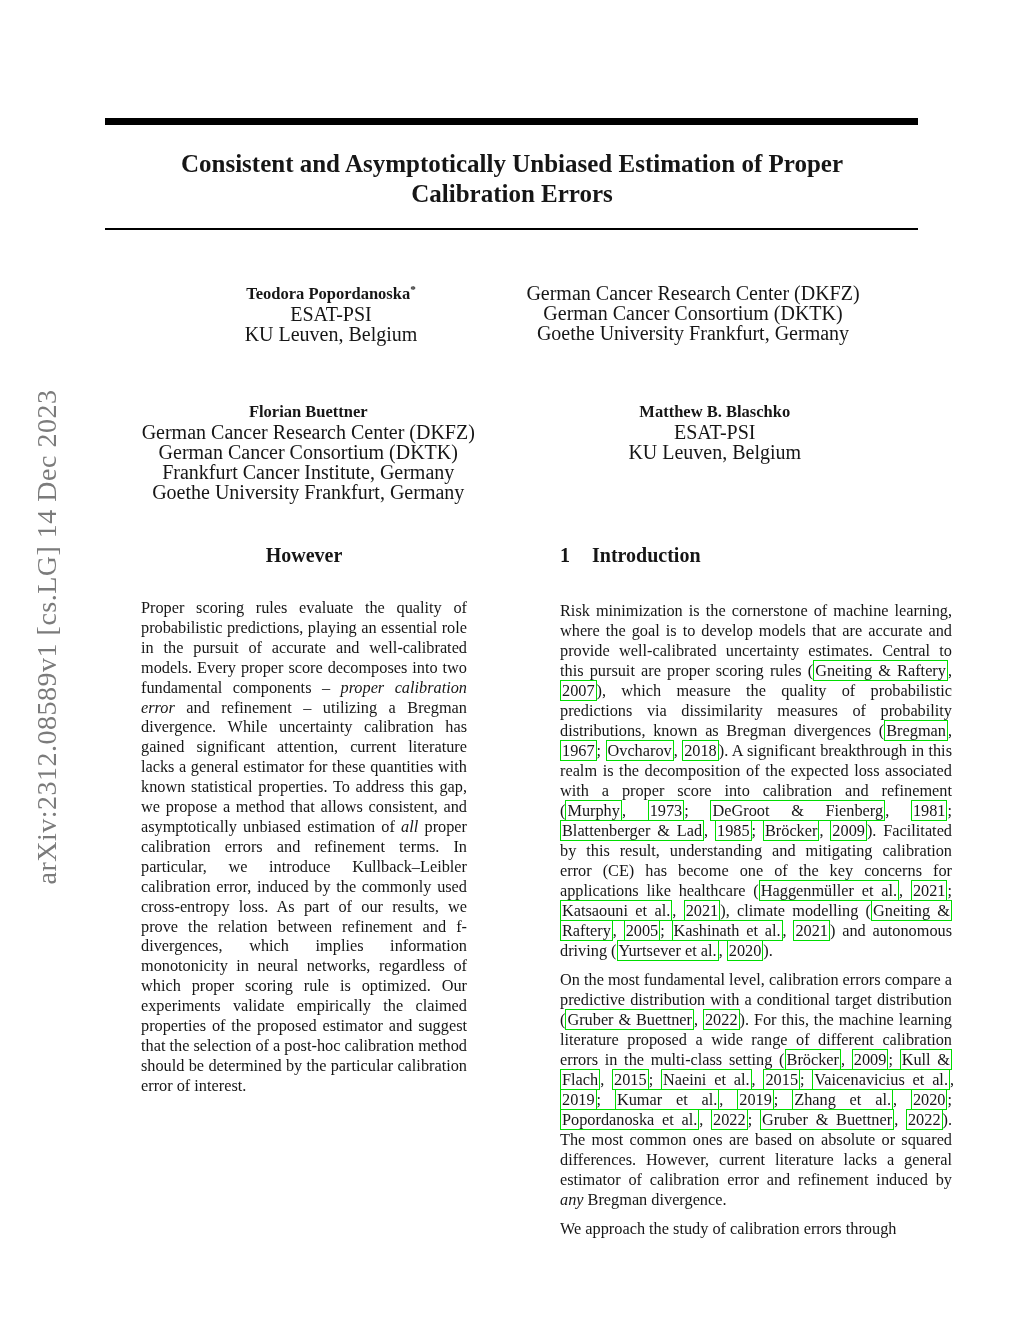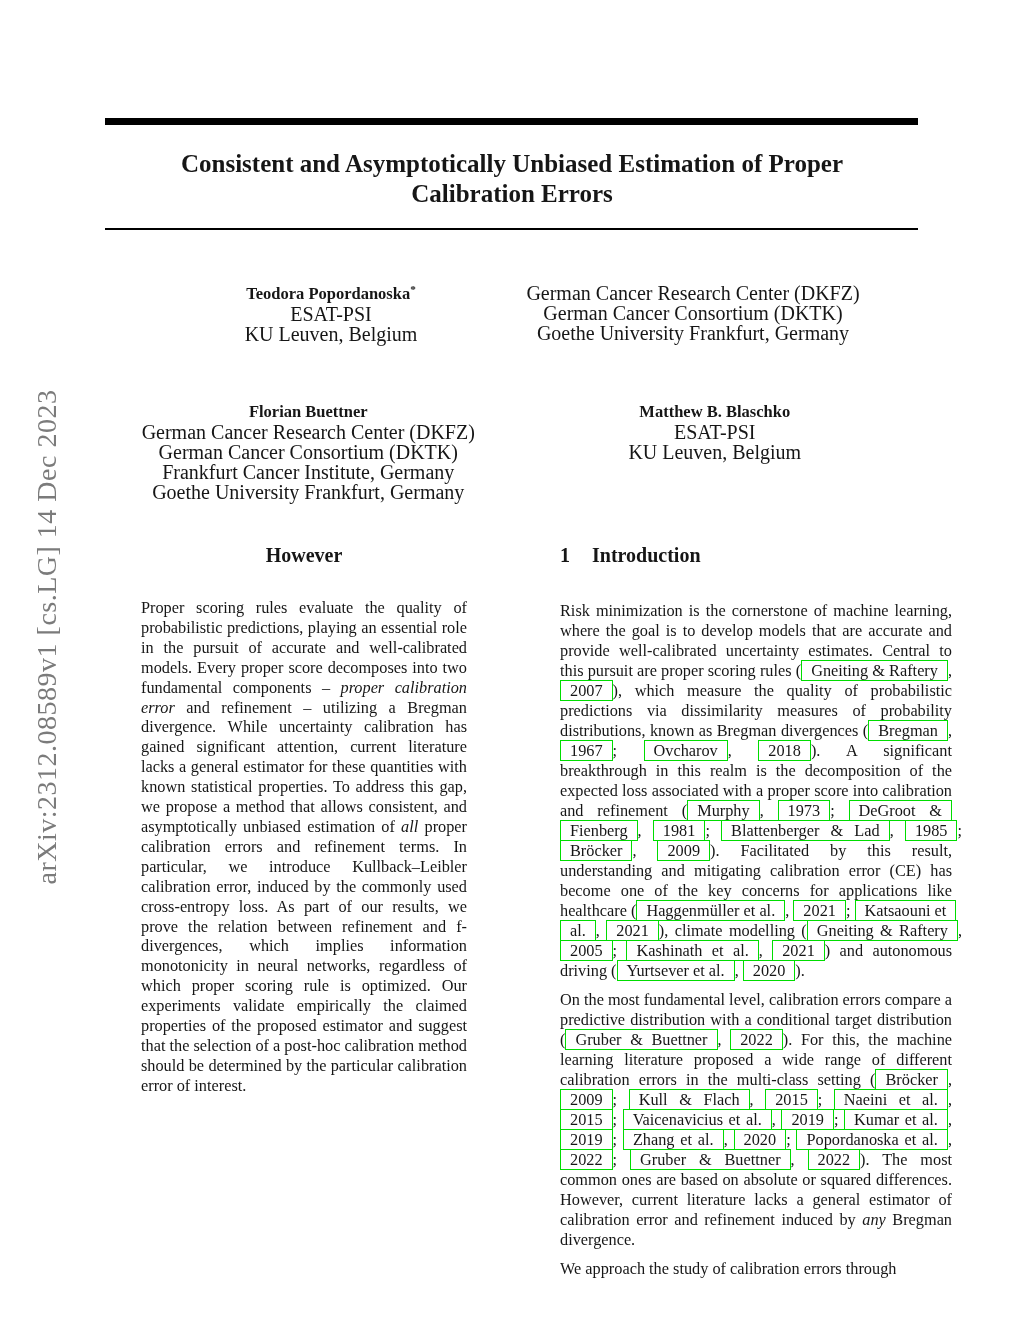--- a/index.html
+++ b/index.html
@@ -50,21 +50,21 @@
   .section-heading{font-size:20px;font-weight:bold;margin:12px 0 34px;}
   .sec-num{margin-right:22px;}
   .body-par{font-size:16.3px;line-height:20px;text-align:justify;margin:0 0 9px;}
 
   .footnote{position:absolute;left:105px;top:1153px;width:398px;}
   .footnote-rule{width:112px;height:1.5px;background:#000;}
   .footnote-text{margin-top:36px;font-size:14.5px;line-height:22px;text-align:justify;}
 
   .cite{
     border:1.5px solid var(--cite-color);
-    padding:0 9px;
+    padding:0 1px;
     -webkit-box-decoration-break:clone;
     box-decoration-break:clone;
   }
   .it{font-style:italic;}
 </style>
 </head>
 <body>
 
 <div class="page">
 

